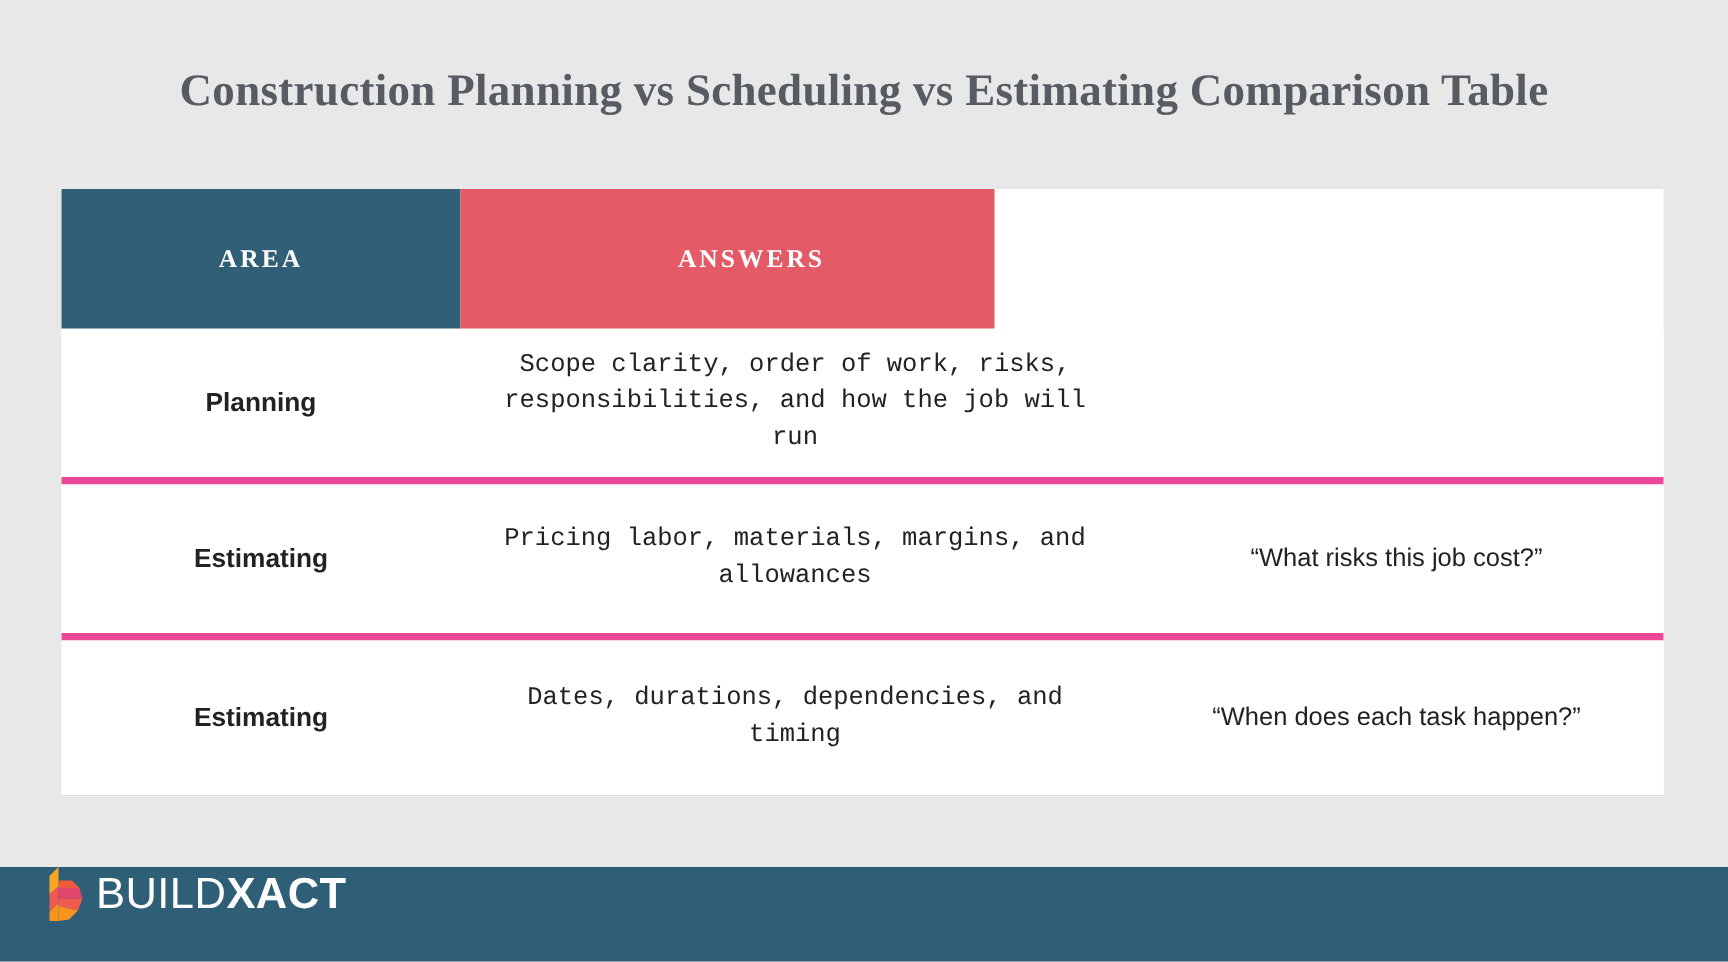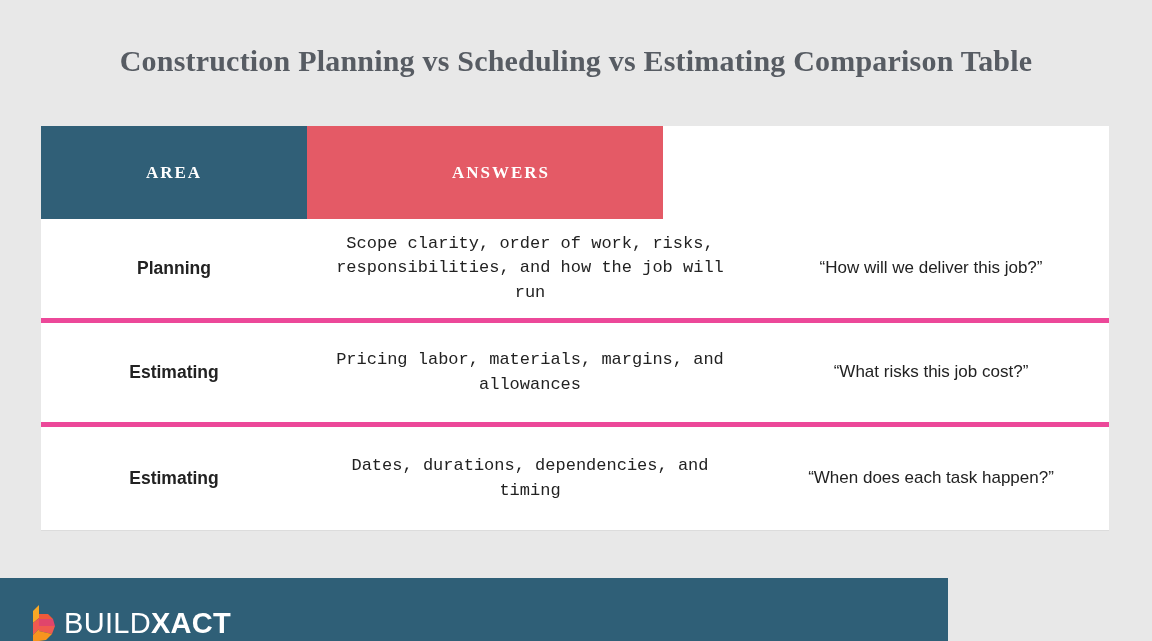--- a/index.html
+++ b/index.html
@@ -93,25 +93,25 @@
   }
   .c-area    { width: 266px; font-weight: bold; font-size: 17.5px; }
   .c-focuses { width: 446px; font-family: Liberation Mono, monospace; }
   .c-answers { width: 356px; }
 
   
   .footer {
     position: absolute;
     left: 0;
     top: 578px;
-    width: 948px;
+    width: 1152px;
     height: 63px;
     background: #2f5f77;
     display: flex;
-    align-items: flex-end;
+    align-items: flex-start;
   }
   .logo {
     display: flex;
     align-items: center;
     margin-left: 31px;
   }
   .logo-mark {
     width: 26px;
     height: 36px;
     display: block;
@@ -137,21 +137,20 @@
   <div class="table">
 
     <div class="row header-row">
       <div class="header-cell hc-area">AREA</div>
       <div class="header-cell hc-answers">ANSWERS</div>
     </div>
 
     <div class="row body-row">
       <div class="cell c-area">Planning</div>
       <div class="cell c-focuses">Scope clarity, order of work, risks, responsibilities, and how the job will run</div>
-      <div class="cell c-answers">“How will we deliver this job?”</div>
     </div>
 
     <div class="row body-row">
       <div class="cell c-area">Estimating</div>
       <div class="cell c-focuses">Pricing labor, materials, margins, and allowances</div>
       <div class="cell c-answers">“What risks this job cost?”</div>
     </div>
 
     <div class="row body-row">
       <div class="cell c-area">Estimating</div>

